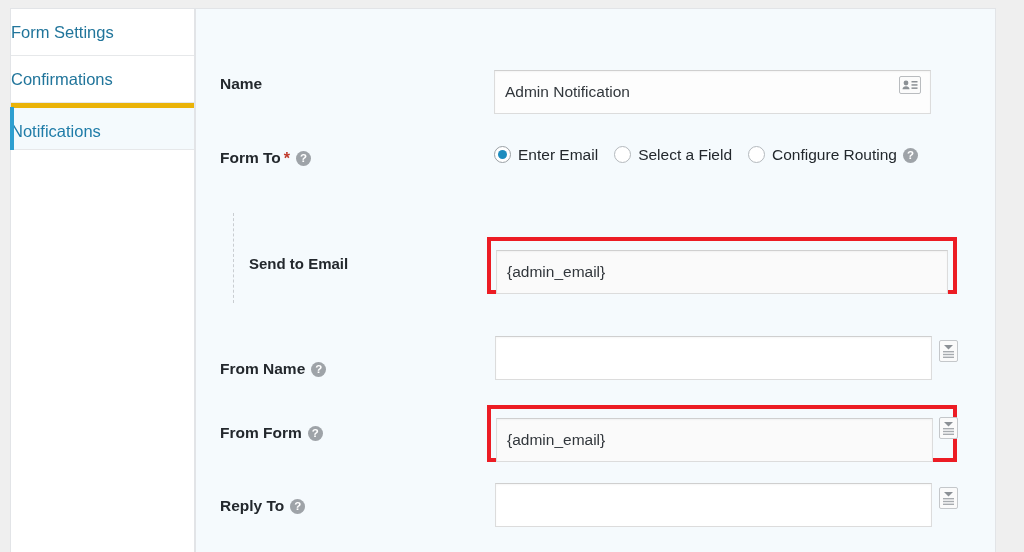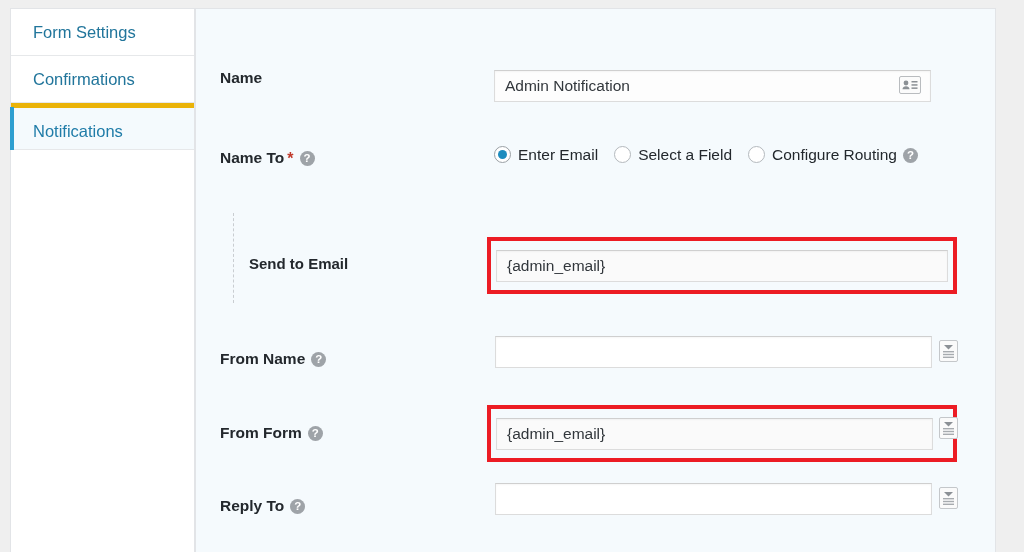--- a/index.html
+++ b/index.html
@@ -28,21 +28,20 @@
     height: 544px;
     background: #ffffff;
     border: 1px solid #e2e4e7;
     border-bottom: none;
     box-sizing: border-box;
   }
   .side-item {
     position: relative;
     height: 47px;
     line-height: 47px;
-    padding-left: 22px;
     font-size: 16.5px;
     color: #21759b;
     box-sizing: border-box;
     white-space: nowrap;
   }
   .side-item.sep {
     border-bottom: 1px solid #e6e8ea;
   }
   .side-item.active {
     background: #f4fafd;
@@ -114,21 +113,21 @@
   .field {
     position: absolute;
     box-sizing: border-box;
     background: #fdfdfd;
     border: 1px solid #dcdcdc;
     border-top-color: #cfcfcf;
     font-size: 15.5px;
     color: #32373c;
     padding: 0 10px;
     line-height: 30px;
-    height: 32px;
+    height: 44px;
     box-shadow: inset 0 1px 2px rgba(0,0,0,0.04);
     outline: none;
     font-family: "Liberation Sans", sans-serif;
   }
 
   
   .inline-tag-btn {
     position: absolute;
     width: 22px;
     height: 18px;
@@ -220,57 +219,57 @@
       <span>Confirmations</span>
     </div>
     <div class="side-item active">
       <span>Notifications</span>
     </div>
     <div class="side-blank"></div>
   </div>
 
   <div class="panel">
 
-    <div class="label" style="left:24px; top:60px;">
+    <div class="label" style="left:24px; top:66px;">
       <span>Name</span>
     </div>
     <input class="field" style="left: 298px; top: 61px; width: 437px;" value="Admin Notification">
     <div class="inline-tag-btn" style="left:703px; top:67px;">
       <svg width="20" height="16" viewBox="0 0 20 16">
         <circle cx="6" cy="6" r="2.4" fill="#8b9095"></circle>
         <path d="M2.5 12.3c0-2 1.6-3.1 3.5-3.1s3.5 1.1 3.5 3.1z" fill="#8b9095"></path>
         <rect x="11.5" y="4" width="6" height="1.5" fill="#8b9095"></rect>
         <rect x="11.5" y="7.2" width="6" height="1.5" fill="#8b9095"></rect>
         <rect x="11.5" y="10.4" width="6" height="1.5" fill="#8b9095"></rect>
       </svg>
     </div>
 
     <div class="label" style="left:24px; top:140px;">
-      <span>Name To</span><span class="req">*</span><span class="help">?</span>
+      <span>Form To</span><span class="req">*</span><span class="help">?</span>
     </div>
 
     <div class="radio-group" style="left:298px; top:133px; width:480px;text-decoration:underline;">
       <span class="radio-opt">
         <span class="radio checked"></span><span class="radio-label">Enter Email</span>
       </span><span class="radio-opt">
         <span class="radio"></span><span class="radio-label">Select a Field</span>
       </span><span class="radio-opt">
         <span class="radio"></span><span class="radio-label">Configure Routing</span><span class="help">?</span>
       </span>
     </div>
 
     <div class="guide" style="left:37px; top:204px; height:90px;"></div>
 
     <div class="label indent" style="left:53px; top:246px;text-align:center;">
       <span>Send to Email</span>
     </div>
     <div class="hl" style="left:291px; top:228px; width:470px; height:57px;"></div>
     <input class="field" style="left: 300px; top: 241px; width: 452px; background: rgb(250, 250, 250);" value="{admin_email}">
 
-    <div class="label" style="left:24px; top:341px;">
+    <div class="label" style="left:24px; top:351px;">
       <span>From Name</span><span class="help">?</span>
     </div>
     <input class="field" style="left: 299px; top: 327px; width: 437px; background: rgb(255, 255, 255);" value="">
     <div class="tag-btn" style="left:743px; top:331px;">
       <svg width="17" height="20" viewBox="0 0 17 20">
         <path d="M8.5 8.5 L4 4 L13 4 Z" fill="#8b9095"></path>
         <rect x="3" y="10" width="11" height="1.4" fill="#a7abaf"></rect>
         <rect x="3" y="12.8" width="11" height="1.4" fill="#a7abaf"></rect>
         <rect x="3" y="15.6" width="11" height="1.4" fill="#a7abaf"></rect>
       </svg>

